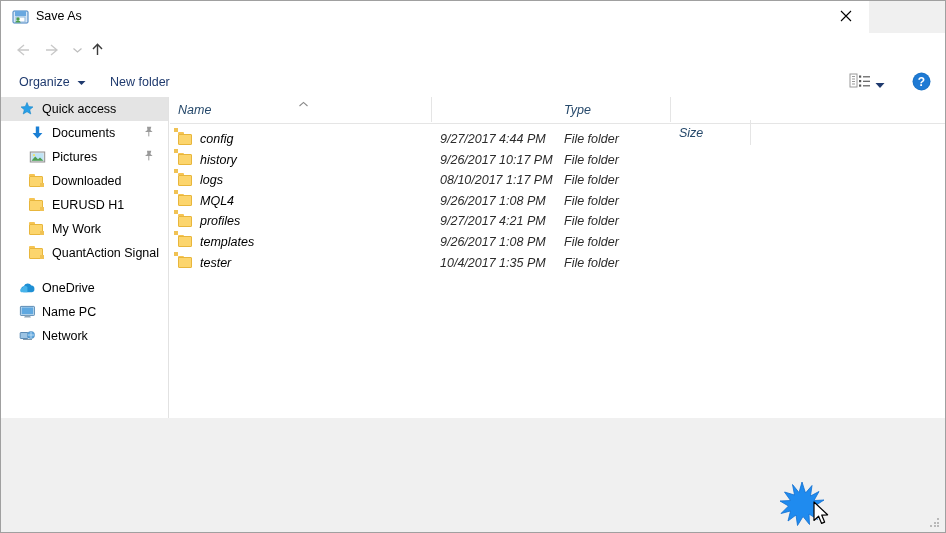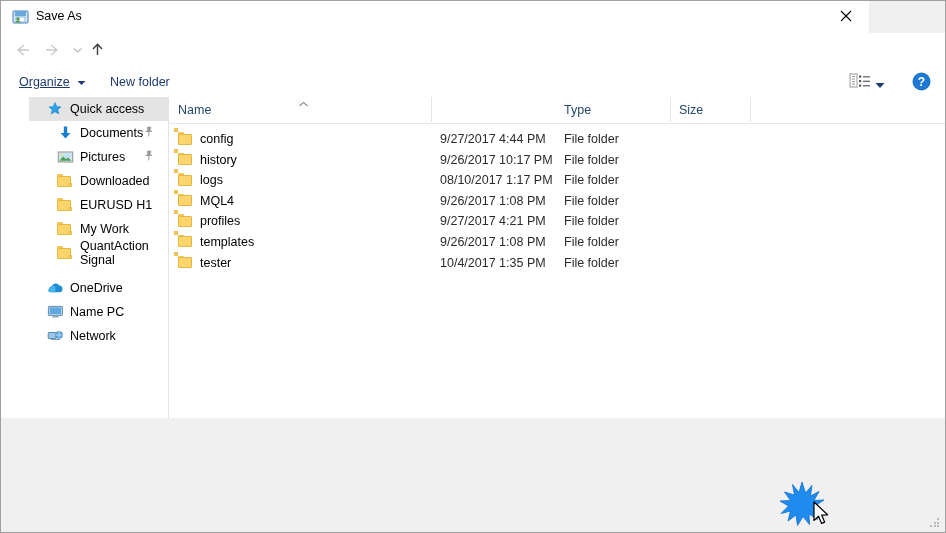--- a/index.html
+++ b/index.html
@@ -34,46 +34,46 @@
   .addr-dd{position:absolute;right:26px;top:0;height:22px;width:20px;display:flex;align-items:center;justify-content:center;}
   .addr-refresh{position:absolute;right:2px;top:0;height:22px;width:22px;display:flex;align-items:center;justify-content:center;border-left:1px solid #e3e3e3;}
 
   .searchbox{position:absolute;left:729px;top:36px;width:208px;height:24px;border:1px solid #cccccc;background:#fff;box-sizing:border-box;display:flex;align-items:center;}
   .search-ph{font-size:12.5px;color:#6d6d6d;margin-left:7px;white-space:nowrap;overflow:hidden;}
   .search-ico{position:absolute;right:6px;top:4px;}
 
   
   .toolbar{position:absolute;left:0;top:65px;width:944px;height:31px;background:#ffffff;}
   .tb-item{position:absolute;top:0;height:31px;display:flex;align-items:center;font-size:12.5px;color:#1f3a6e;}
-  .tb-organize{left:18px;text-decoration:underline;}
+  .tb-organize{left:18px;}
   .tb-caret{margin-left:7px;}
   .tb-newfolder{left:109px;}
   .tb-view{position:absolute;left:848px;top:6px;width:22px;height:18px;}
   .tb-view-caret{position:absolute;left:874px;top:12px;}
   .tb-help{position:absolute;left:911px;top:6px;width:19px;height:19px;}
 
   
   .content{position:absolute;left:0;top:96px;width:944px;height:321px;background:#fff;}
-  .sidebar{position:absolute;left:0;top:0;width:168px;height:321px;background:#fff;border-right:1px solid #e2e2e2;box-sizing:border-box;padding-left:28px;}
+  .sidebar{position:absolute;left:0;top:0;width:168px;height:321px;background:#fff;border-right:1px solid #e2e2e2;box-sizing:border-box;}
   .nav-item{position:relative;height:24px;display:flex;align-items:center;font-size:12.5px;color:#000;}
   .nav-item.selected{background:#e4e4e4;}
   .nav-ico-slot{width:17px;height:16px;margin-right:6px;position:relative;flex:none;}
   .pin{position:absolute;right:14px;top:5px;}
   .ni-l1{padding-left:28px;}
   .ni-root{padding-left:18px;}
   .nav-gap{height:11px;}
 
   
-  .filelist{position:absolute;left:169px;top:0;right:0;height:321px;background:#fff;}
+  .filelist{position:absolute;left:169px;top:0;right:0;height:321px;background:#fff;font-style:italic;}
   .colhead{position:relative;height:26px;border-bottom:1px solid #e5e5e5;}
   .col{position:absolute;top:0;height:25px;font-size:12.5px;color:#26496b;display:flex;align-items:center;padding-left:8px;box-sizing:border-box;border-right:1px solid #e5e5e5;}
   .c-name{left:0;width:262px;}
   .c-date{left:262px;width:124px;}
   .c-type{left:386px;width:115px;text-align:right;}
-  .c-size{left:501px;width:80px;}
+  .c-size{left:501px;width:80px;margin-top:23px;}
   .sort-caret{position:absolute;left:128px;top:0px;}
   .row{position:relative;height:20.6px;font-size:12.5px;}
   .cell{position:absolute;top:0;height:20.6px;display:flex;align-items:flex-start;}
   .r-name{left:8px;color:#000;}
   .r-date{left:270px;color:#2b2b2b;}
   .r-type{left:394px;color:#2b2b2b;}
   .r-size{left:509px;color:#2b2b2b;}
   .row-folder{width:15px;height:13px;margin-right:7px;position:relative;flex:none;}
 
   

